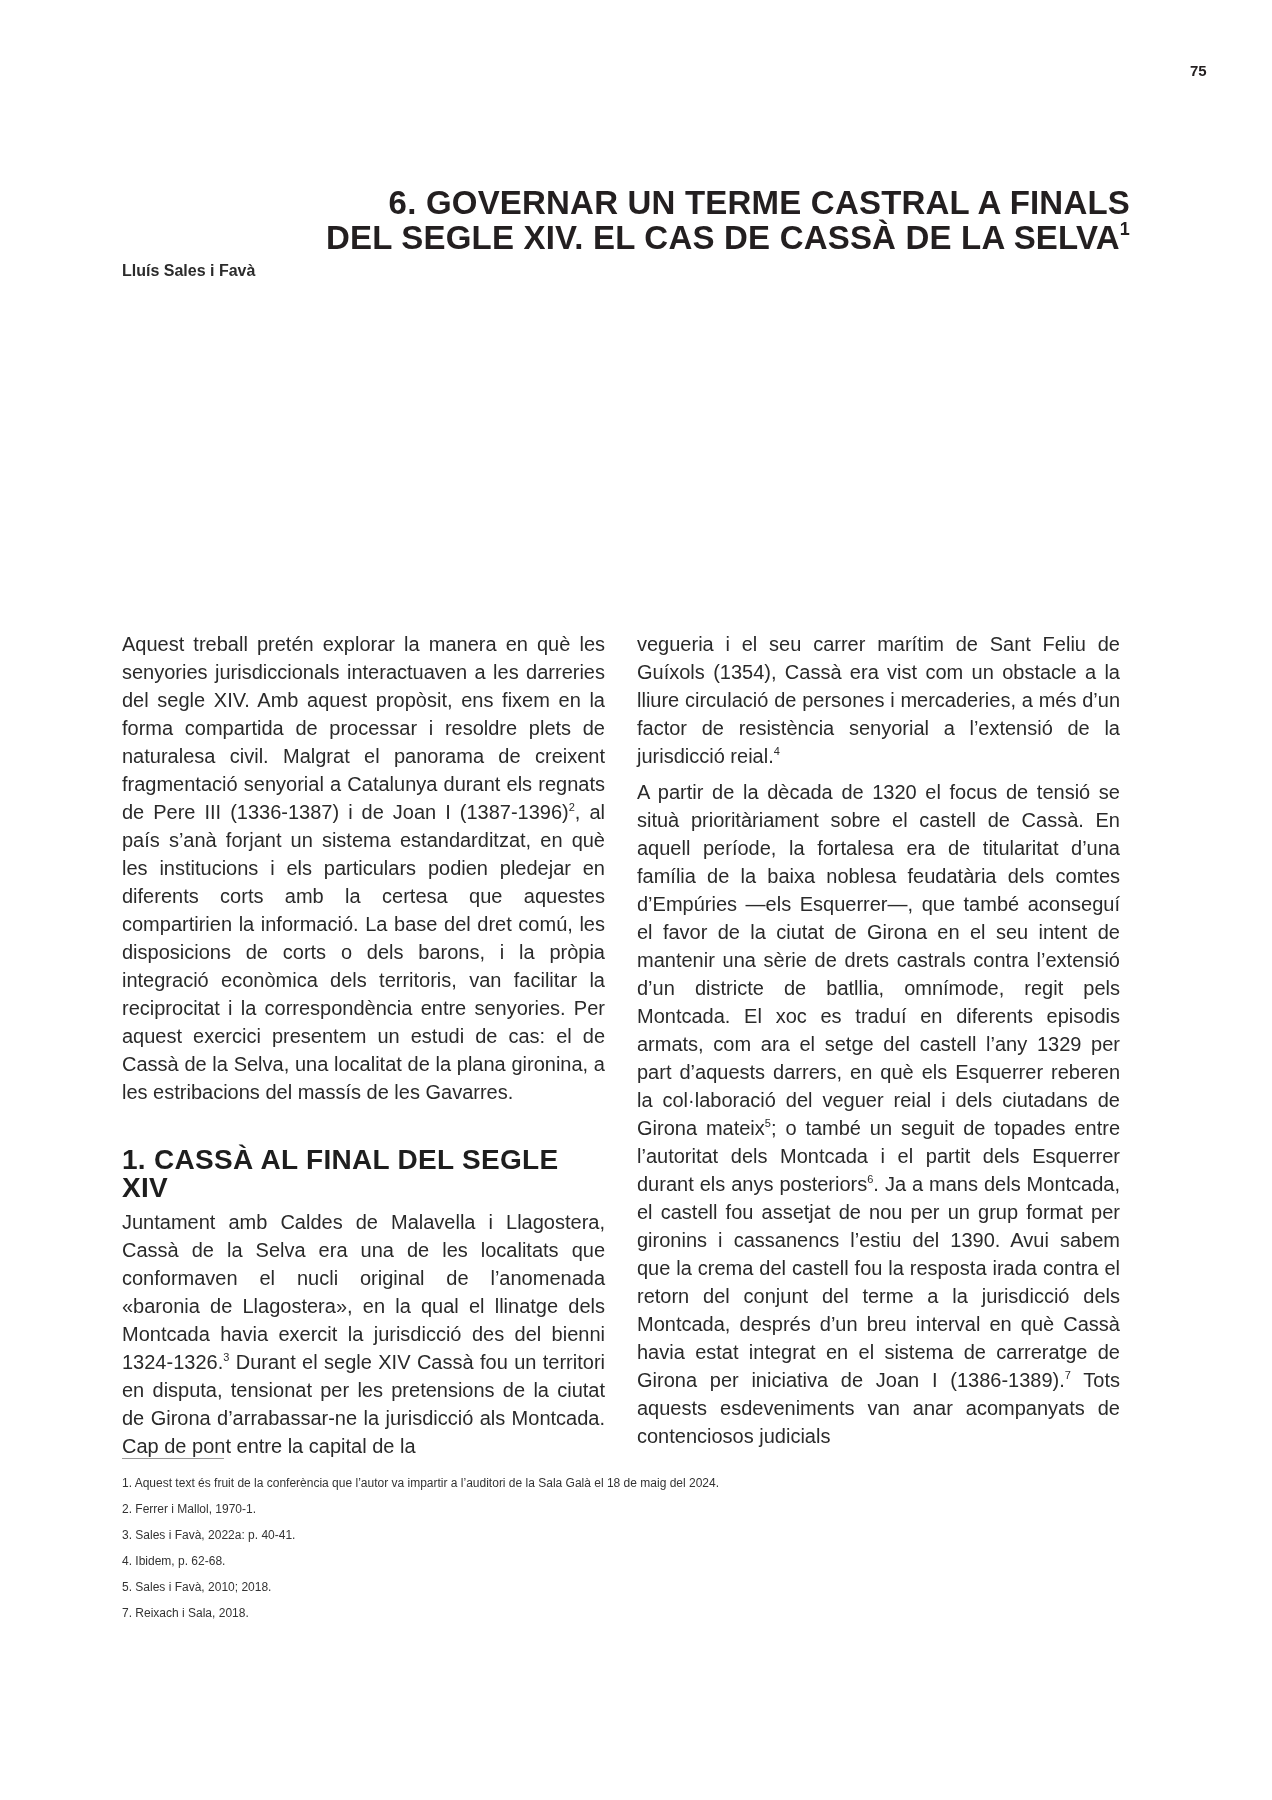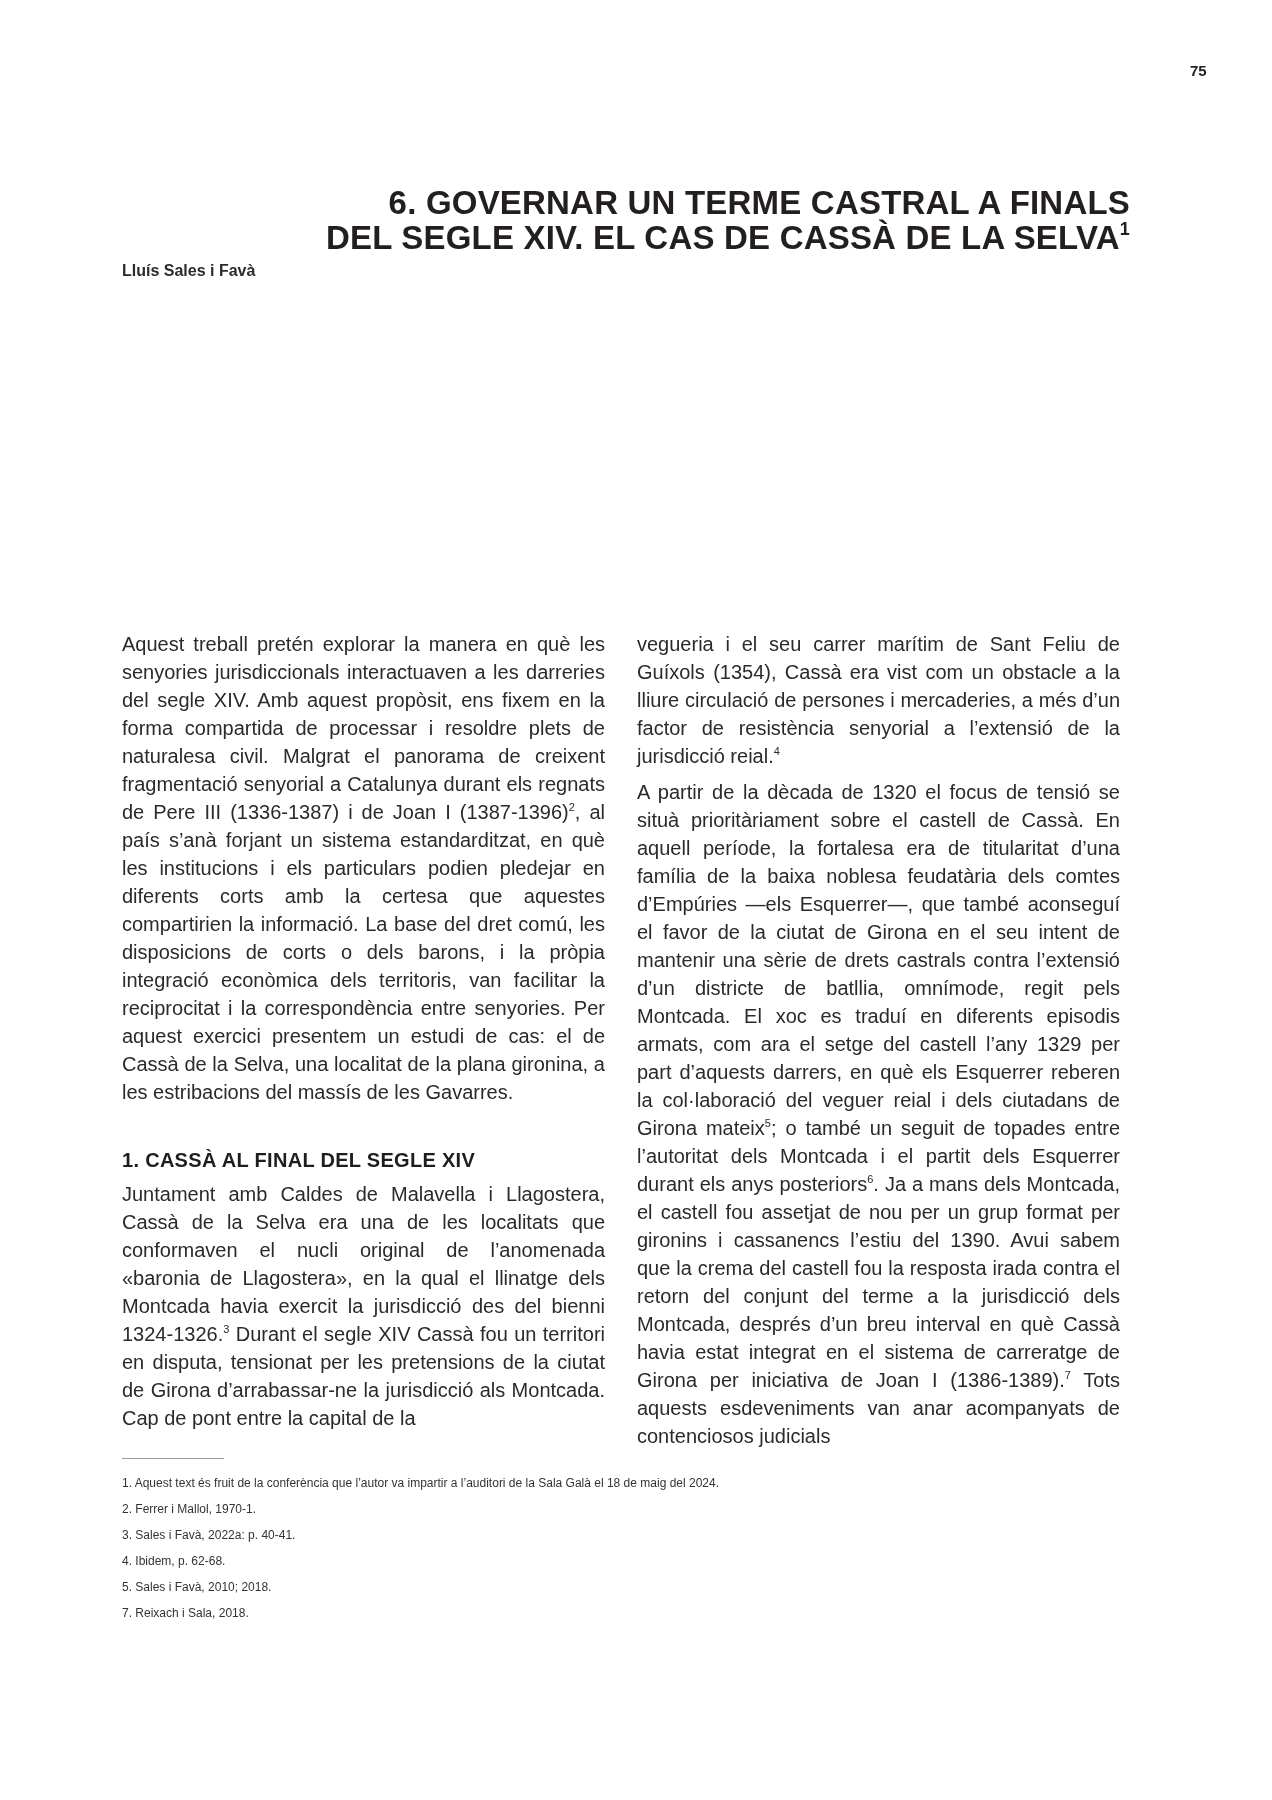--- a/index.html
+++ b/index.html
@@ -6,21 +6,21 @@
   body { width: 1272px; height: 1800px; position: relative; overflow: hidden; color: #231f20; font-family: "Liberation Sans", sans-serif; }
   .page-num { position: absolute; left: 1190px; top: 62px; font-size: 15px; font-weight: bold; }
   .title { position: absolute; left: 122px; top: 177px; width: 1000px; font-size: 33px; font-weight: bold; line-height: 35px; letter-spacing: 0.2px; margin: 8px; text-align: right; }
   .title .line { display: block; }
   .author { position: absolute; left: 122px; top: 262px; font-size: 16px; font-weight: bold; color: #2b2b2b; }
   .col { position: absolute; top: 602px; width: 483px; font-size: 20px; line-height: 28px; color: #2a2a2a; margin-top: 28px; }
   .col p { margin: 0; text-align: justify; hyphens: manual; }
   .col-left { left: 122px; }
   .col-right { left: 637px; top: 602px; }
   .col-right p + p { margin-top: 8px; }
-  .col-left h2 { font-size: 20px; font-weight: bold; margin: 40px 0 0 0; line-height: 28px; color: #1e1e1e; letter-spacing: 0.3px; }
+  .col-left h2 { font-size: 28px; font-weight: bold; margin: 40px 0 0 0; line-height: 28px; color: #1e1e1e; letter-spacing: 0.3px; }
   .col-left h2 + p { margin-top: 6px; }
   sup { font-size: 11px; line-height: 0; vertical-align: 8px; }
   .fn-rule { position: absolute; left: 122px; top: 1458px; width: 102px; height: 1px; background: #9a9a9a; }
   .footnotes { position: absolute; left: 122px; top: 1470px; font-size: 12px; line-height: 26px; color: #333; }
   .footnotes div { white-space: nowrap; }
 </style>
 </head>
 <body>
 
 <div class="page-num">75</div>

